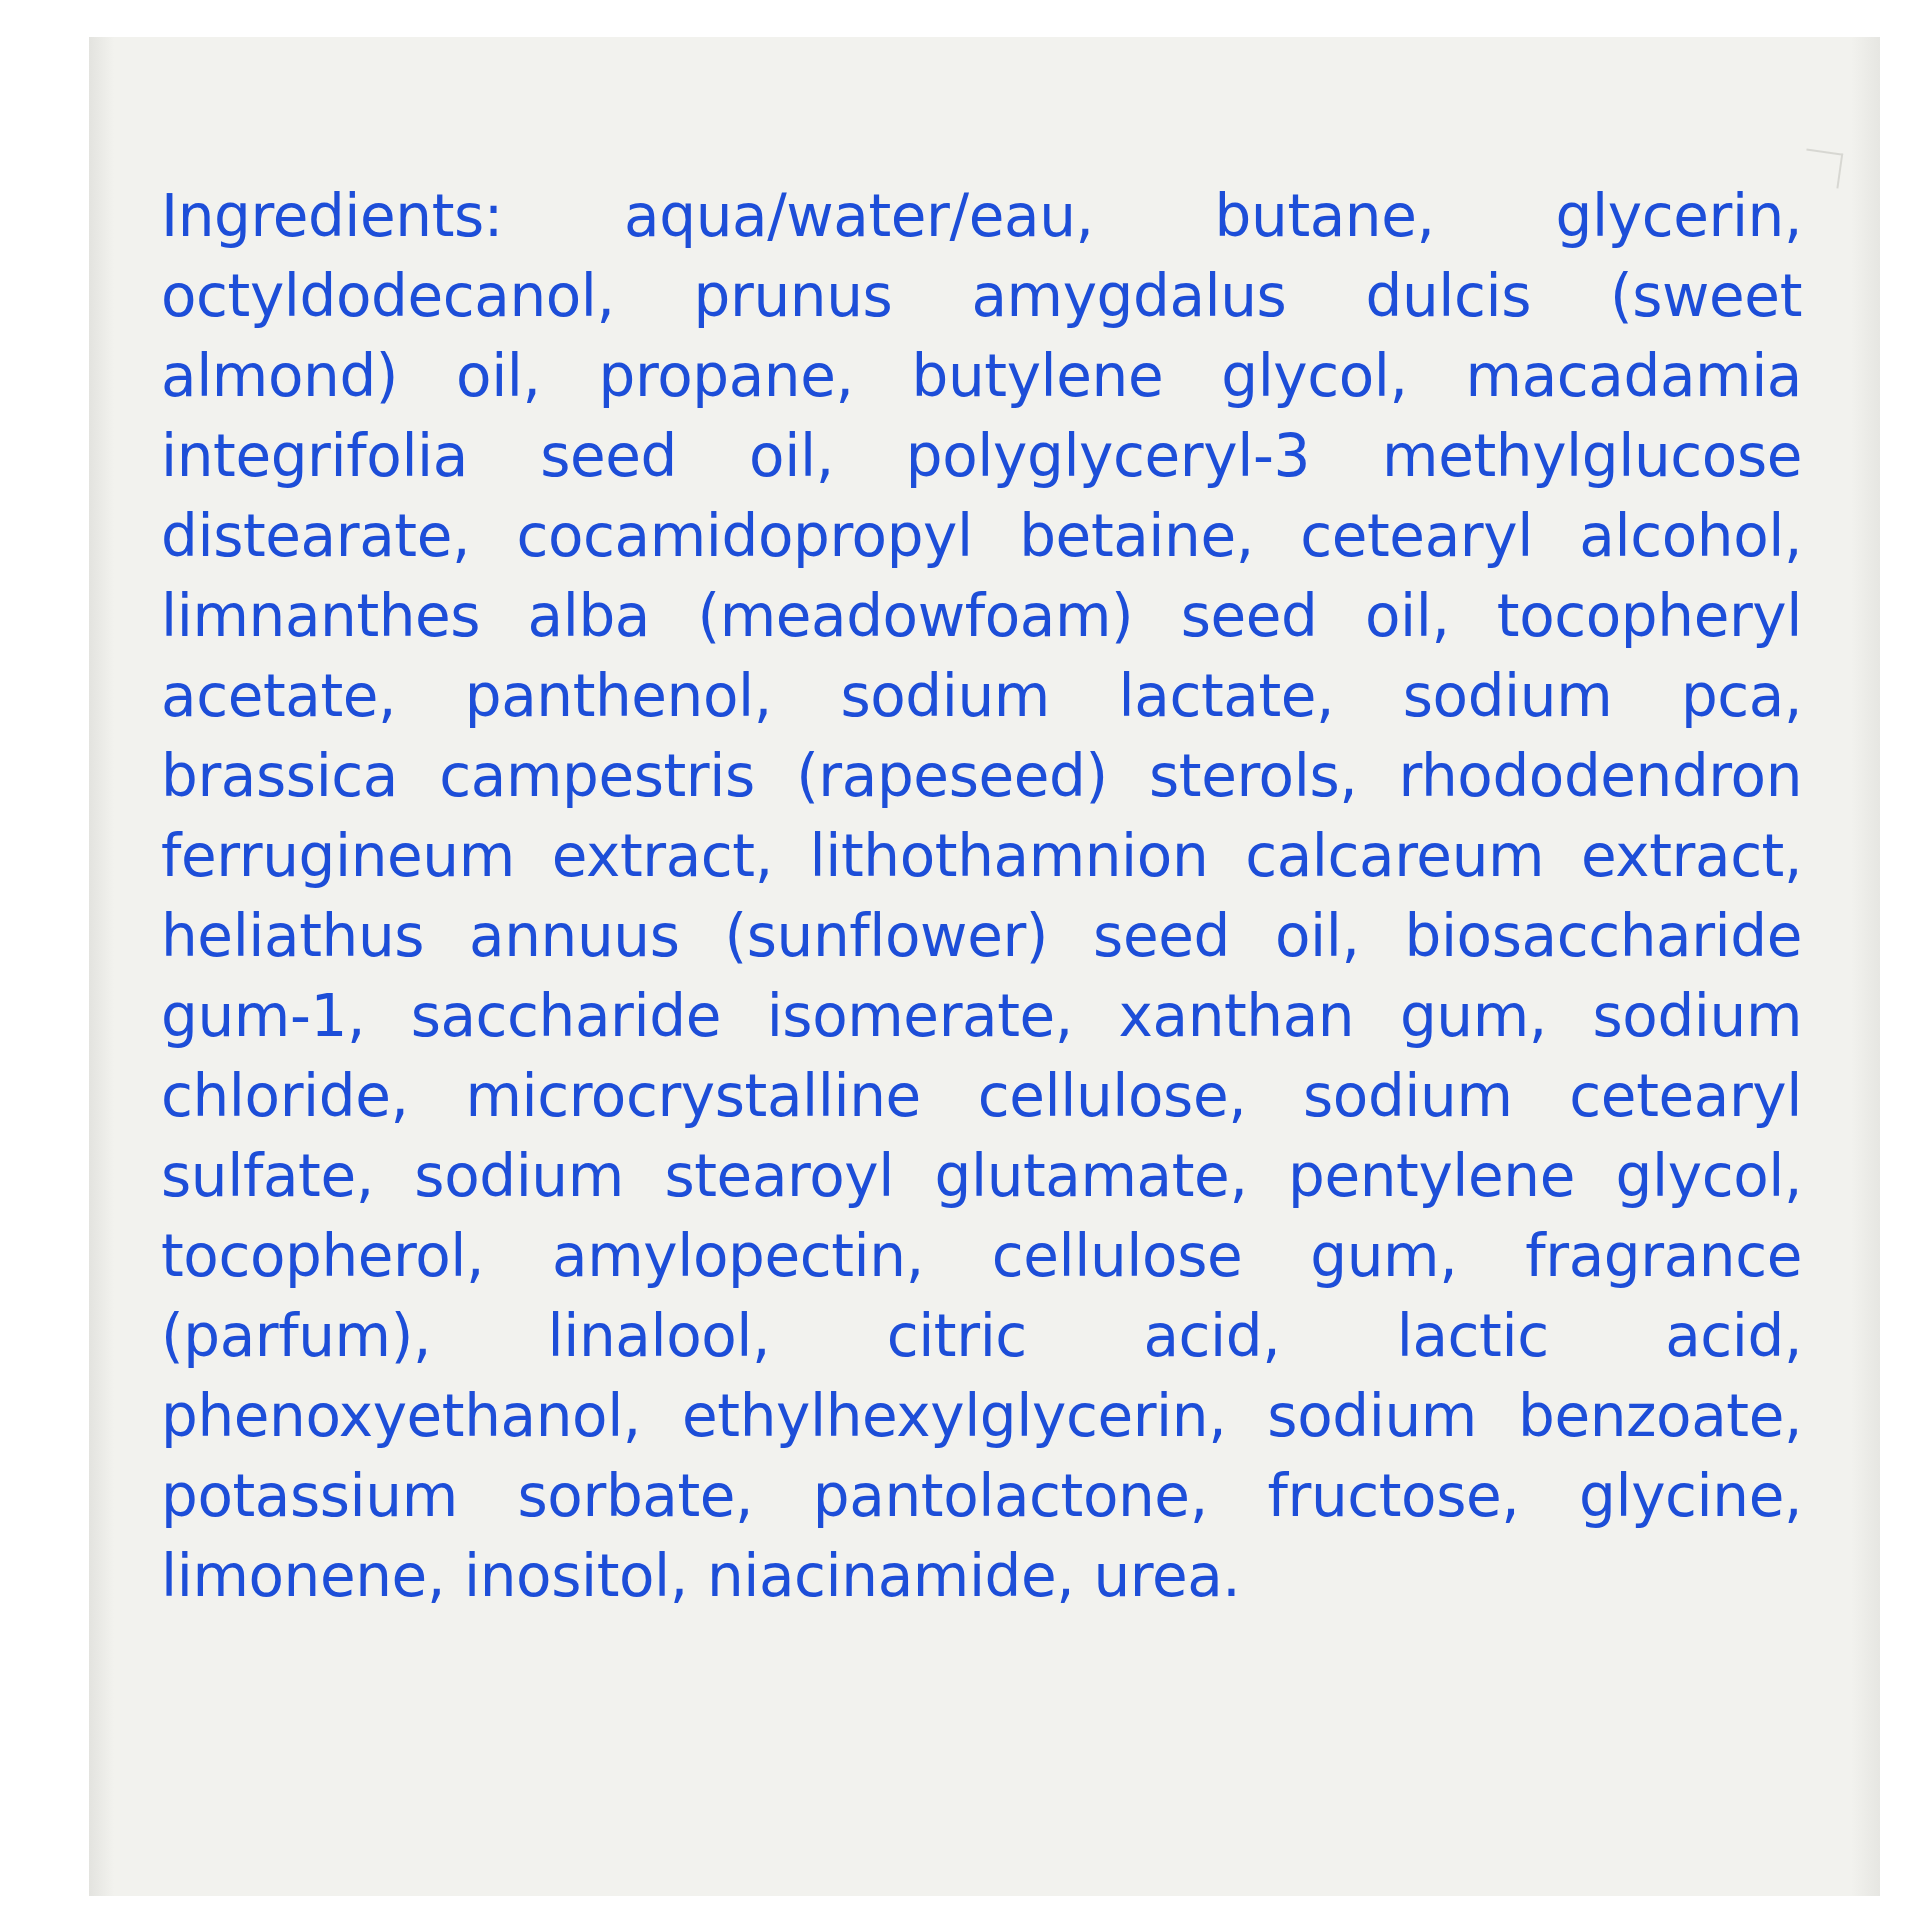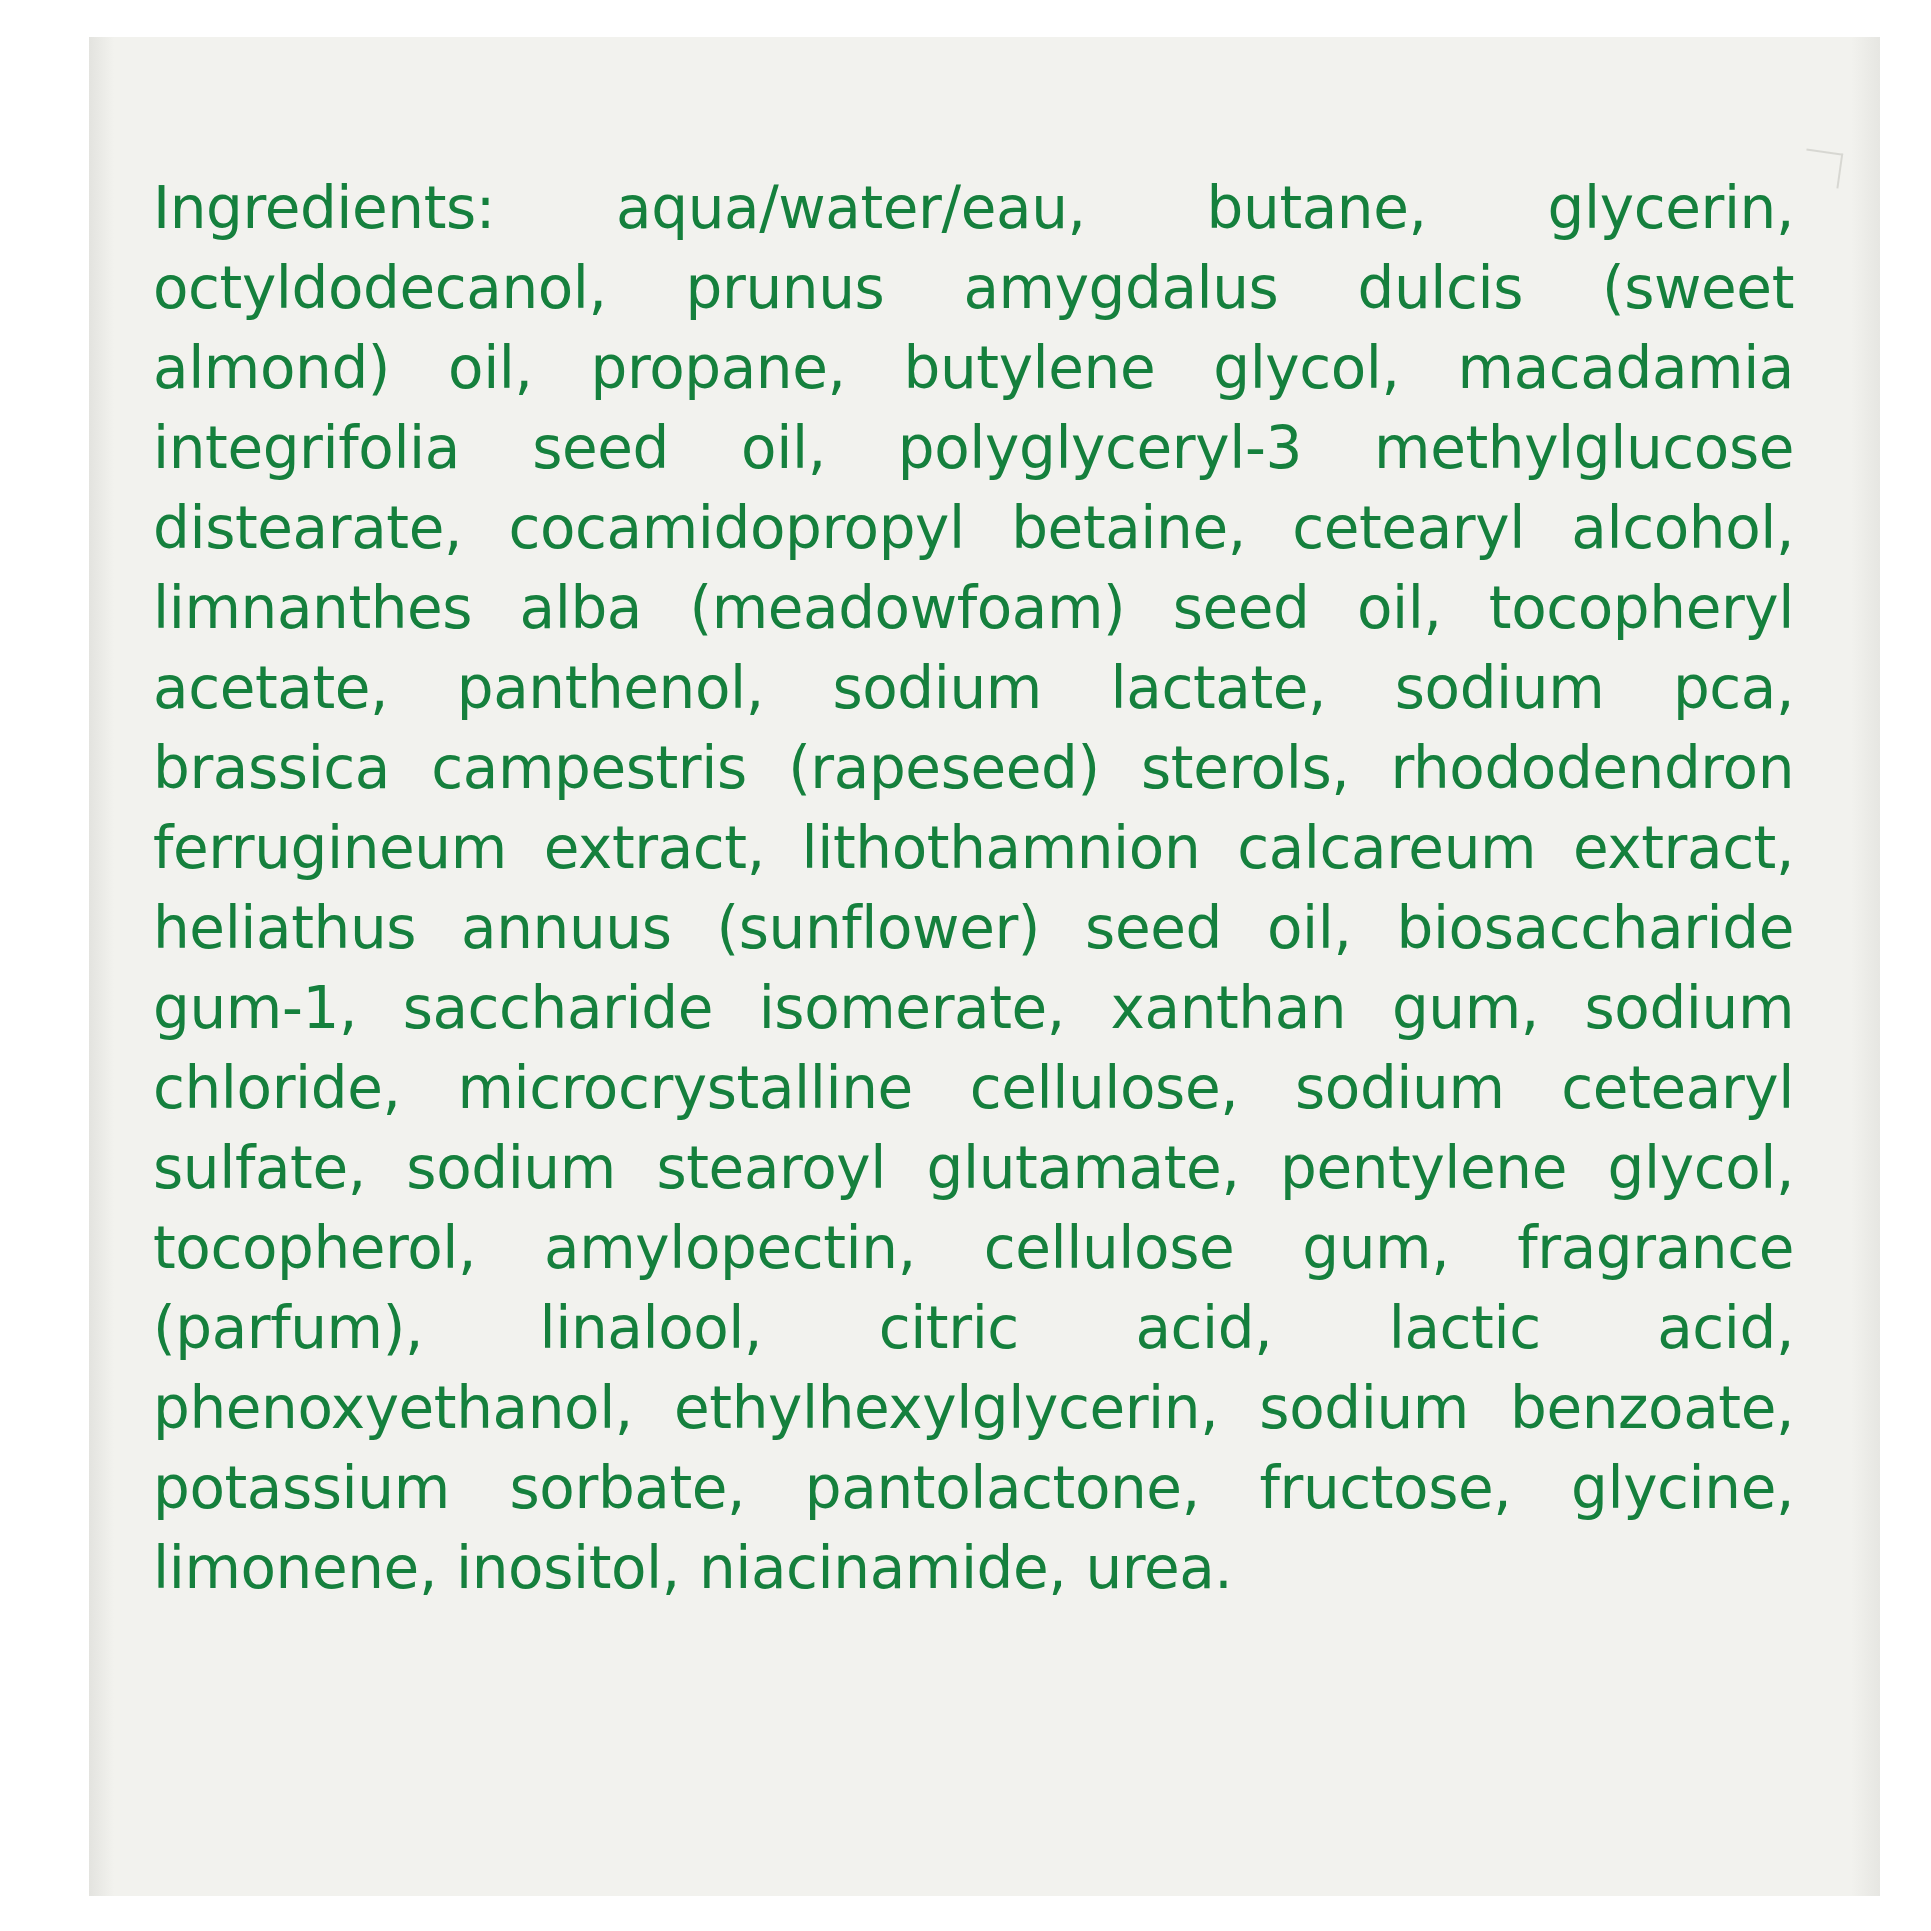--- a/index.html
+++ b/index.html
@@ -37,22 +37,22 @@
     right: 0; top: 0;
     width: 29px; height: 100%;
     background: linear-gradient(to left, #e6e6e2, rgba(242,242,238,0));
     pointer-events: none;
   }
   .ingredients-text {
     position: absolute;
     left: 60px;
     top: 127px;
     width: 1641px;
-    margin: 4px;
-    color: #15803d;
+    margin: 12px;
+    color: #1d4ed8;
     font-family: "DejaVu Sans", sans-serif;
     font-size: 58px;
     line-height: 80px;
     letter-spacing: -0.4px;
     text-align: justify;
     word-spacing: 1px;
     -webkit-hyphens: auto;
     hyphens: auto;
   }
   .ingredients-text .lead {

